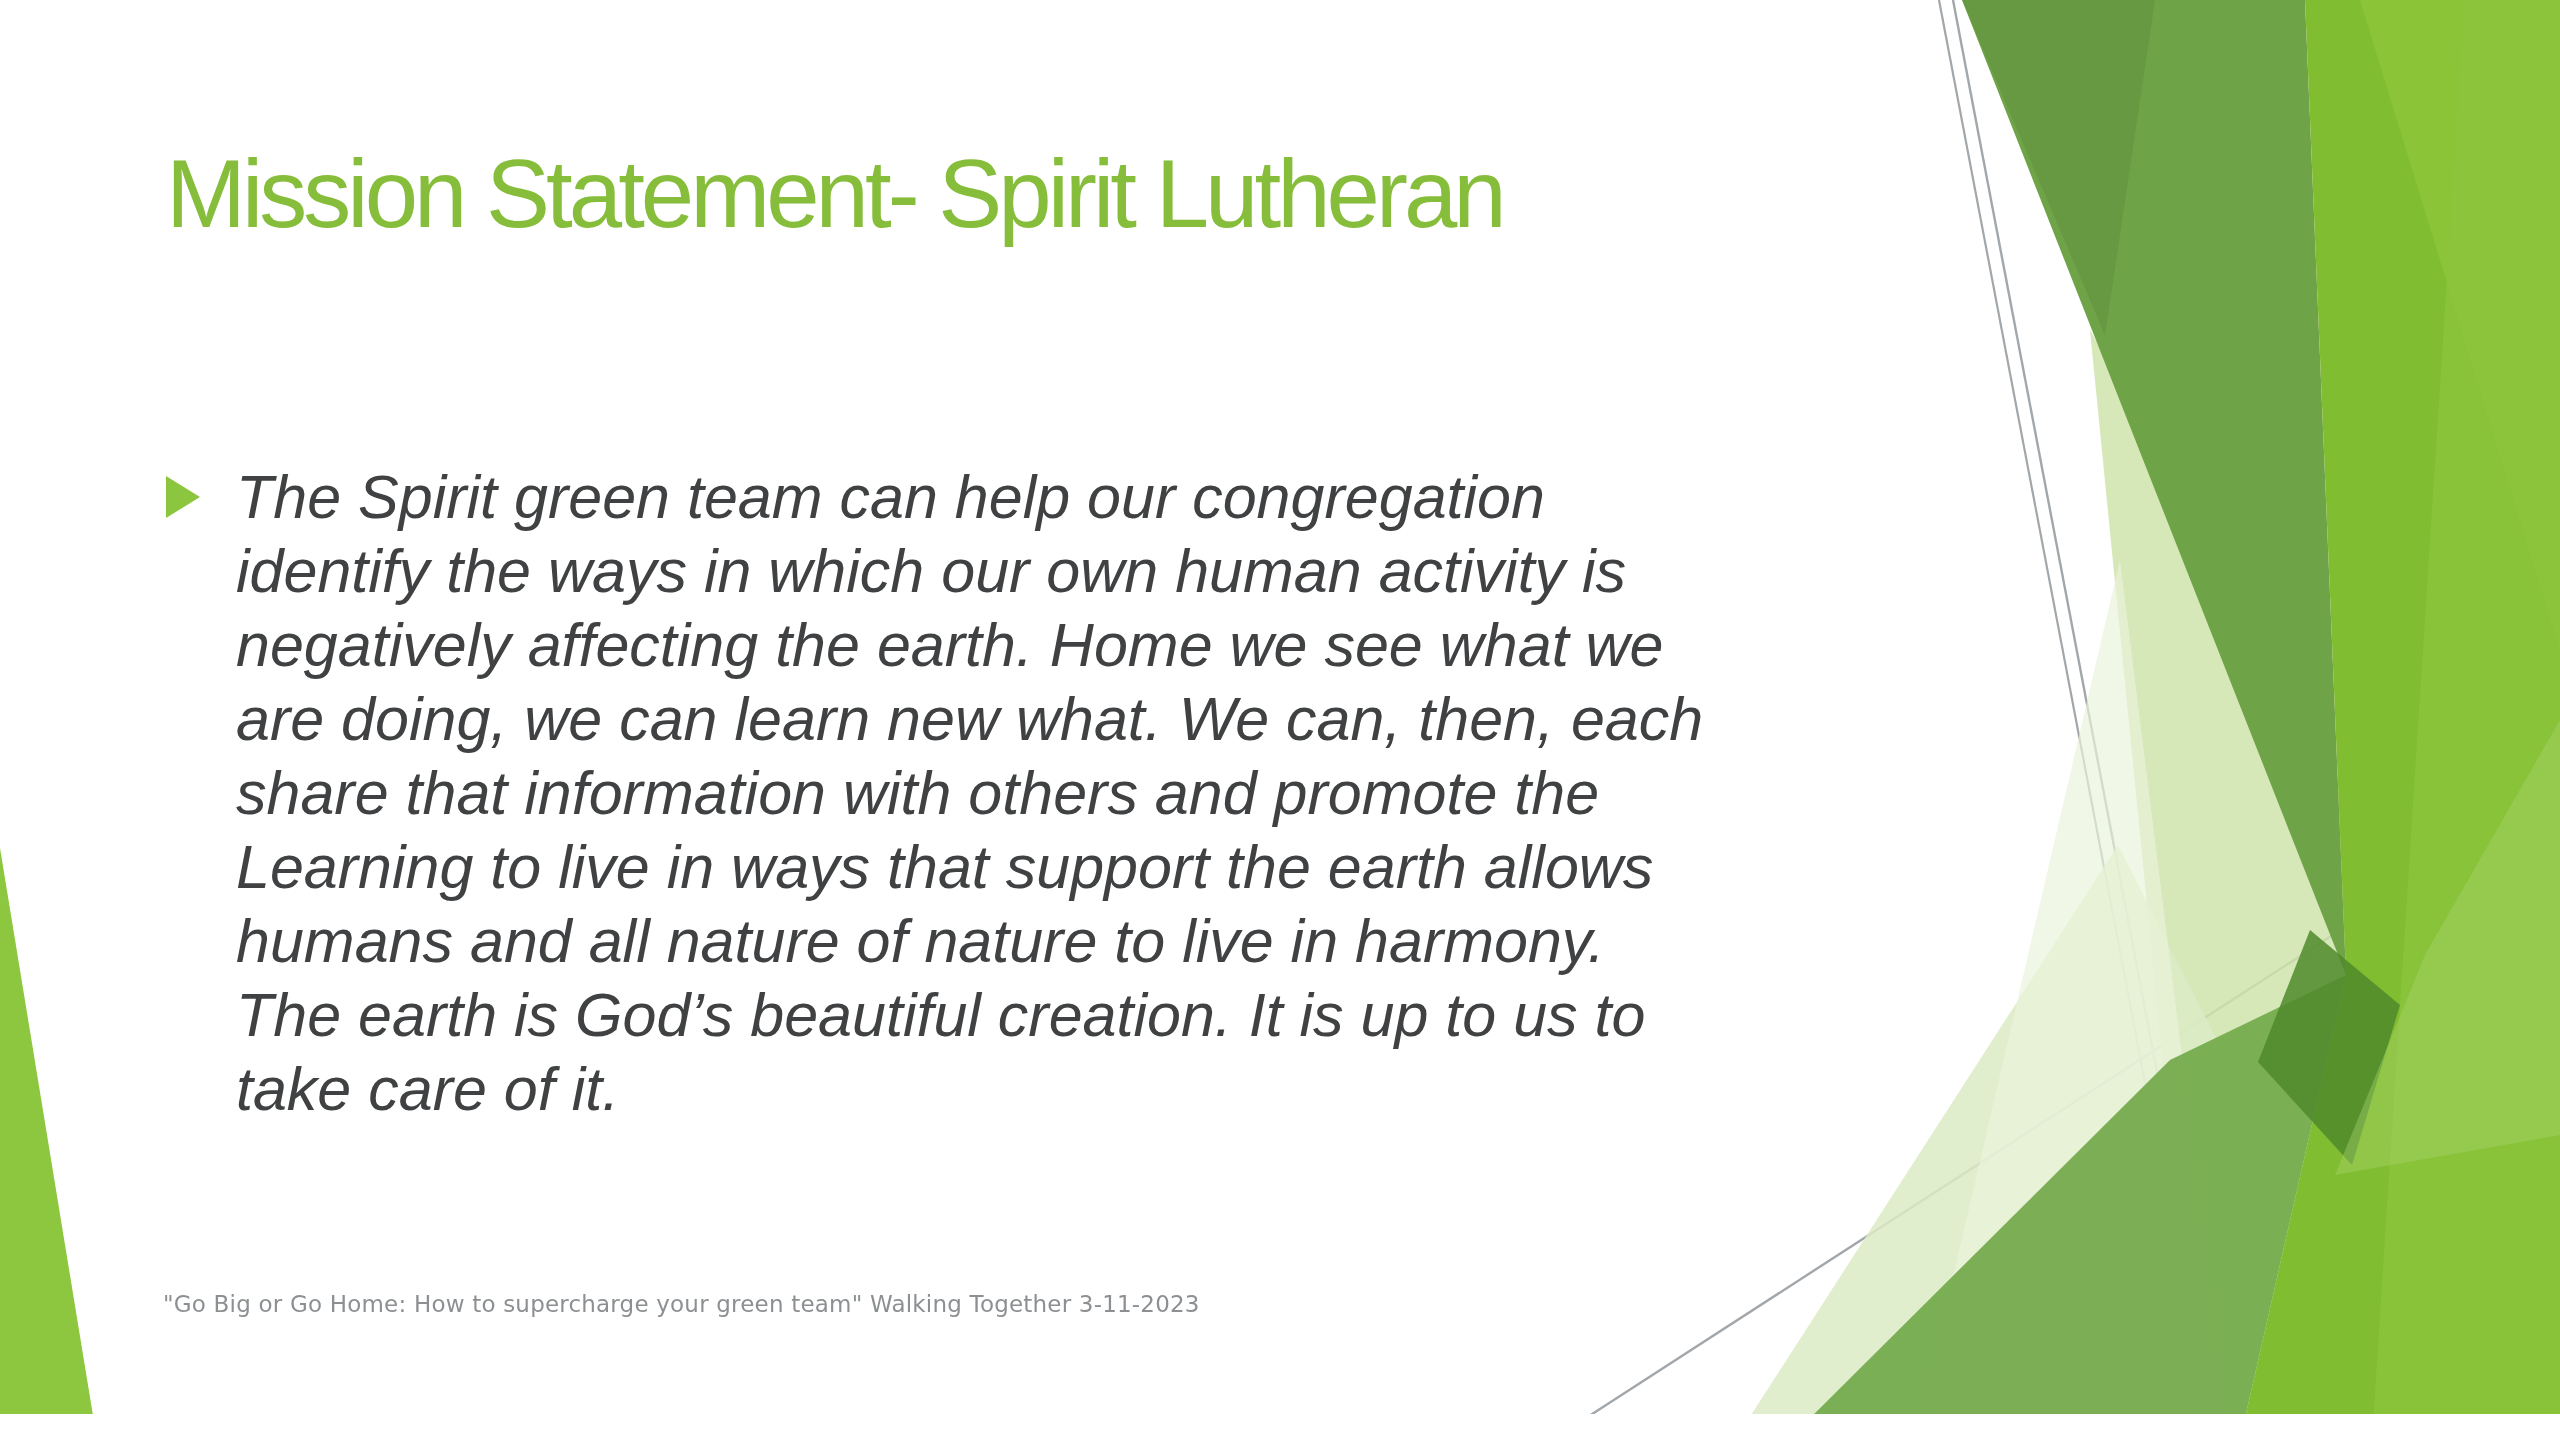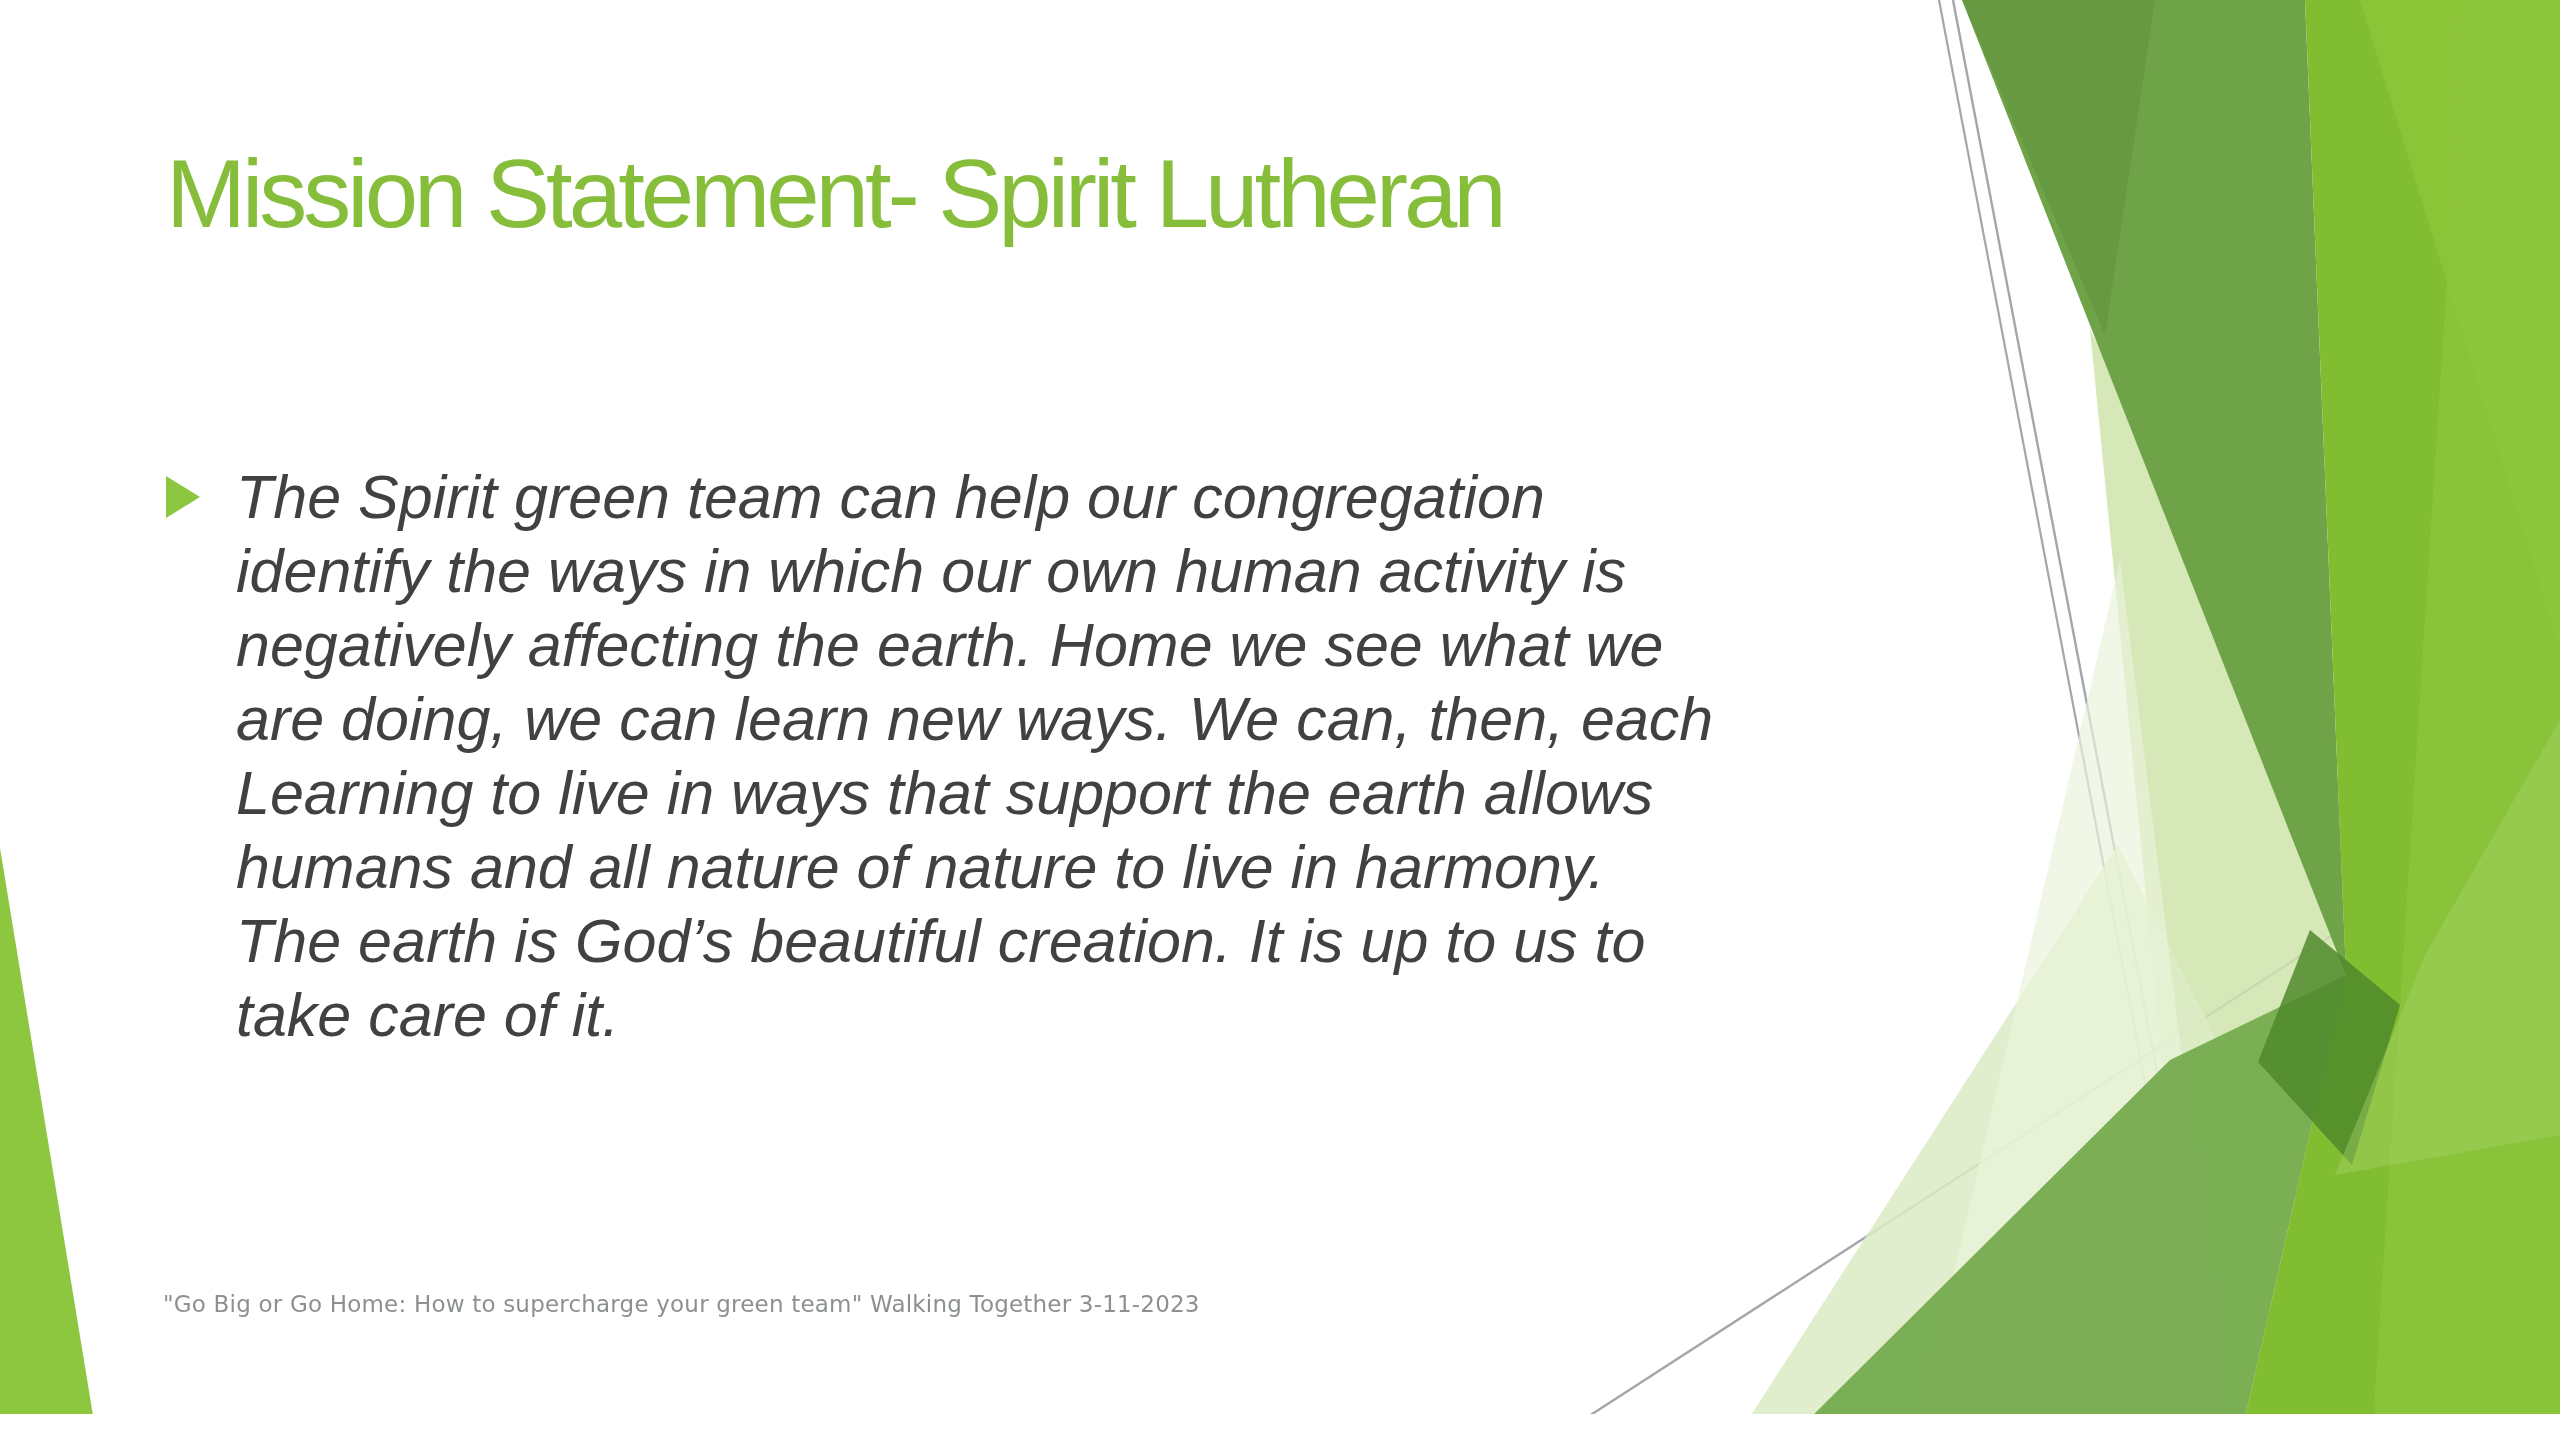--- a/index.html
+++ b/index.html
@@ -101,21 +101,22 @@
   </svg>
 
   <h1 class="title">Mission Statement- Spirit Lutheran</h1>
 
   <div class="body-block">
     <span class="bullet"></span>
     <div>
       <div class="line">The Spirit green team can help our congregation</div>
       <div class="line">identify the ways in which our own human activity is</div>
       <div class="line">negatively affecting the earth. Home we see what we</div>
-      <div class="line">are doing, we can learn new ways. We can, then, each</div>
+      <div class="line">are doing, we can learn new what. We can, then, each</div>
+      <div class="line">share that information with others and promote the</div>
       <div class="line">Learning to live in ways that support the earth allows</div>
       <div class="line">humans and all nature of nature to live in harmony.</div>
       <div class="line">The earth is God’s beautiful creation. It is up to us to</div>
       <div class="line">take care of it.</div>
     </div>
   </div>
 
   <div class="footnote">"Go Big or Go Home: How to supercharge your green team" Walking Together 3-11-2023</div>
 
 </div>

